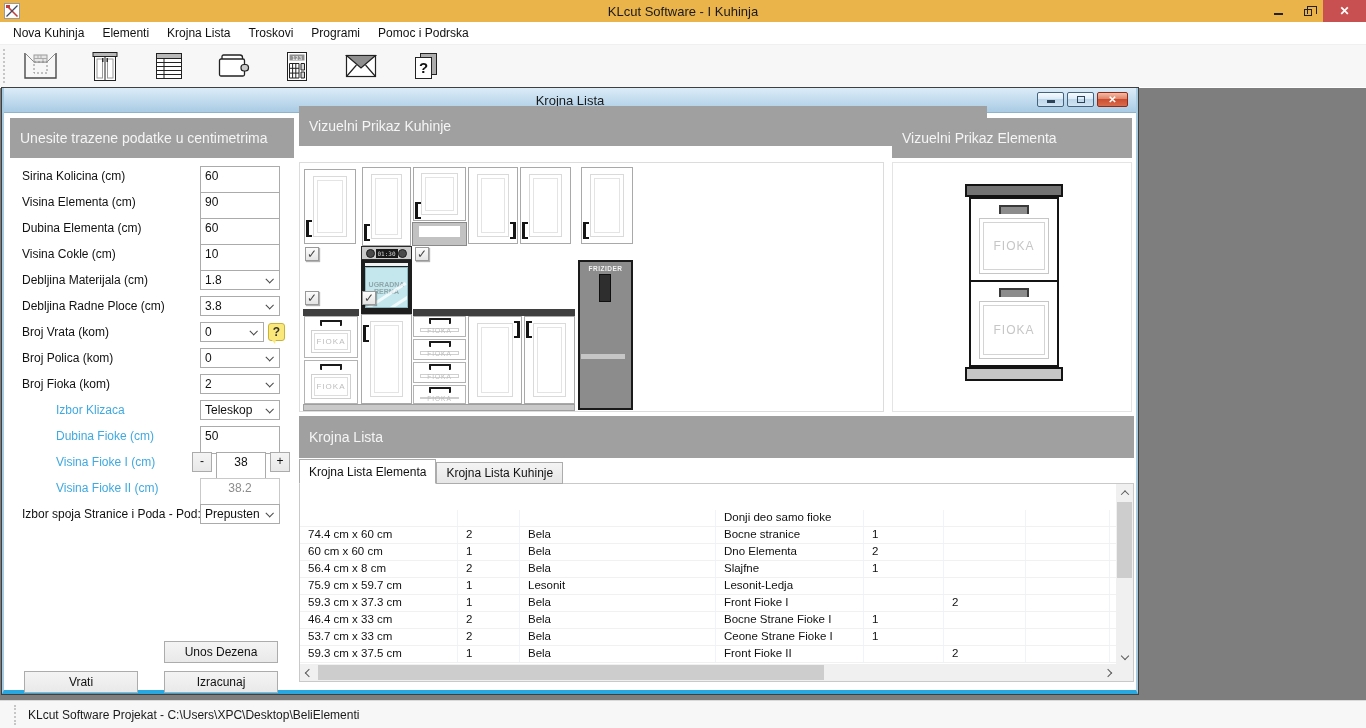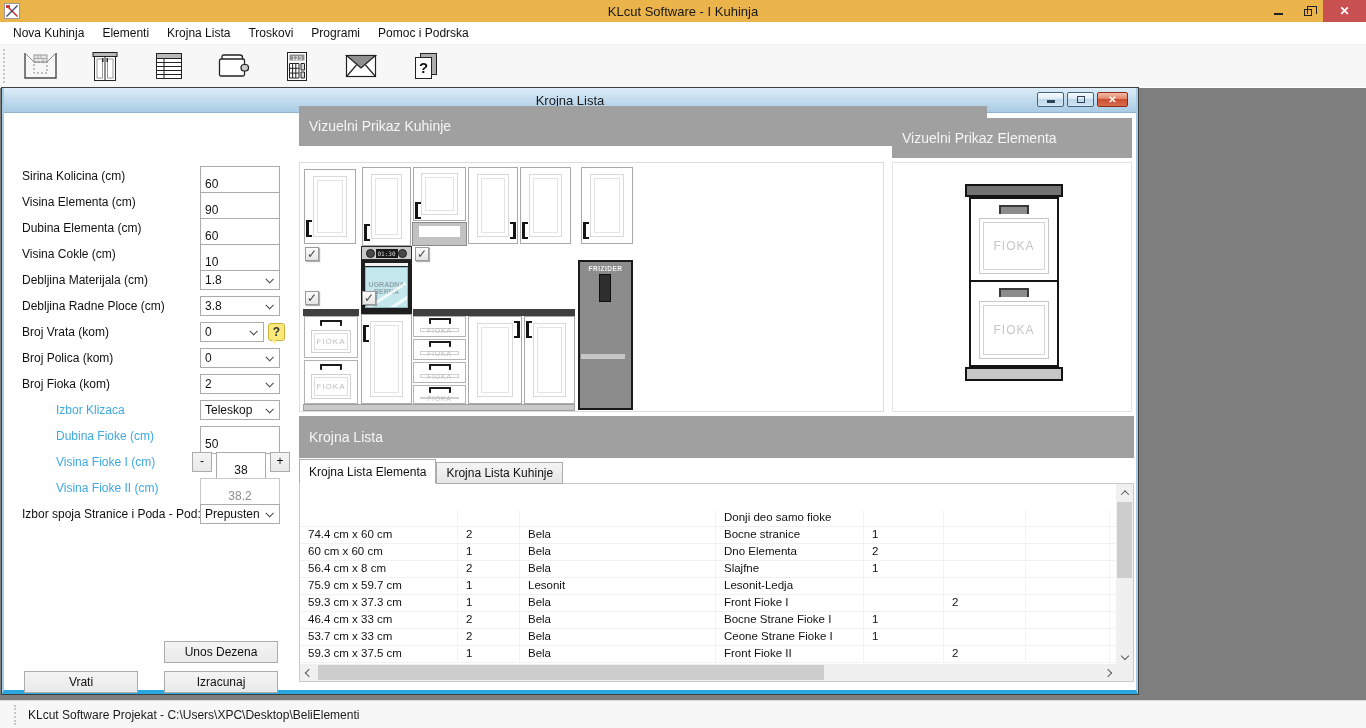--- a/index.html
+++ b/index.html
@@ -48,21 +48,21 @@
 
   
   .panel-header { position:absolute; background:#A0A0A0; color:#F5F5F5; font-size:14px; display:flex; align-items:center; padding-left:10px; }
 
   
   .form-area { position:absolute; left:10px; top:78px; width:276px; }
   .form-row { position:relative; height:20px; margin-bottom:6px; }
   .f-label { position:absolute; left:8px; top:3px; font-size:12px; color:#111; white-space:nowrap; }
   .f-label.indent { left:42px; }
   .f-label.accent { color:#3FA9E1; }
-  .tb { position:absolute; left:186px; width:80px; height:28px; background:#fff; border:1px solid #ABABAB; font-size:12px; padding:10px 0 0 4px; color:#111; }
+  .tb { position:absolute; left:186px; width:80px; height:28px; background:#fff; border:1px solid #ABABAB; font-size:12px; padding:2px 0 0 4px; color:#111; }
   .tb.centered { text-align:center; padding-left:0; }
   .tb.ro { border-color:#C9C9C9; color:#8C8C8C; text-align:center; padding-left:0; }
   .sel { position:absolute; left:186px; width:80px; height:20px; background:#fff; border:1px solid #ABABAB; font-size:12px; display:flex; align-items:center; padding-left:4px; color:#111; }
   .sel.narrow { width:64px; }
   .sel-arrow { margin-left:auto; margin-right:7px; width:6px; height:6px; border-right:1.6px solid #4A4A4A; border-bottom:1.6px solid #4A4A4A; transform:rotate(45deg) translateY(-1px); }
   .step-btn { position:absolute; width:20px; height:20px; background:linear-gradient(#F4F4F4,#E8E8E8); border:1px solid #ABABAB; font-size:12px; text-align:center; line-height:17px; color:#111; }
   .step-minus { left:178px; }
   .step-plus { left:256px; }
   .tb.step-val { left:202px; width:50px; }
   .help-badge { position:absolute; left:254px; top:1px; width:17px; height:18px; background:#FBE87A; border:1px solid #C9B23C; border-radius:3px; font-size:12px; font-weight:bold; color:#333; text-align:center; line-height:16px; }
@@ -250,20 +250,21 @@
             </div>
           <div class="dbtn">
               <span class="g-box"></span>
             </div>
           <div class="dbtn close">
               <span>✕</span>
             </div>
         </div>
       </div>
 
+      <div class="panel-header" style="left:6px; top:30px; width:284px; height:40px;">Unesite trazene podatke u centimetrima</div>
       <div class="form-area" id="form-rows">
           <div class="form-row">
             <span class="f-label">Sirina Kolicina (cm)</span>
             <div class="tb">60</div>
           </div>
           <div class="form-row">
             <span class="f-label">Visina Elementa (cm)</span>
             <div class="tb">90</div>
           </div>
           <div class="form-row">

